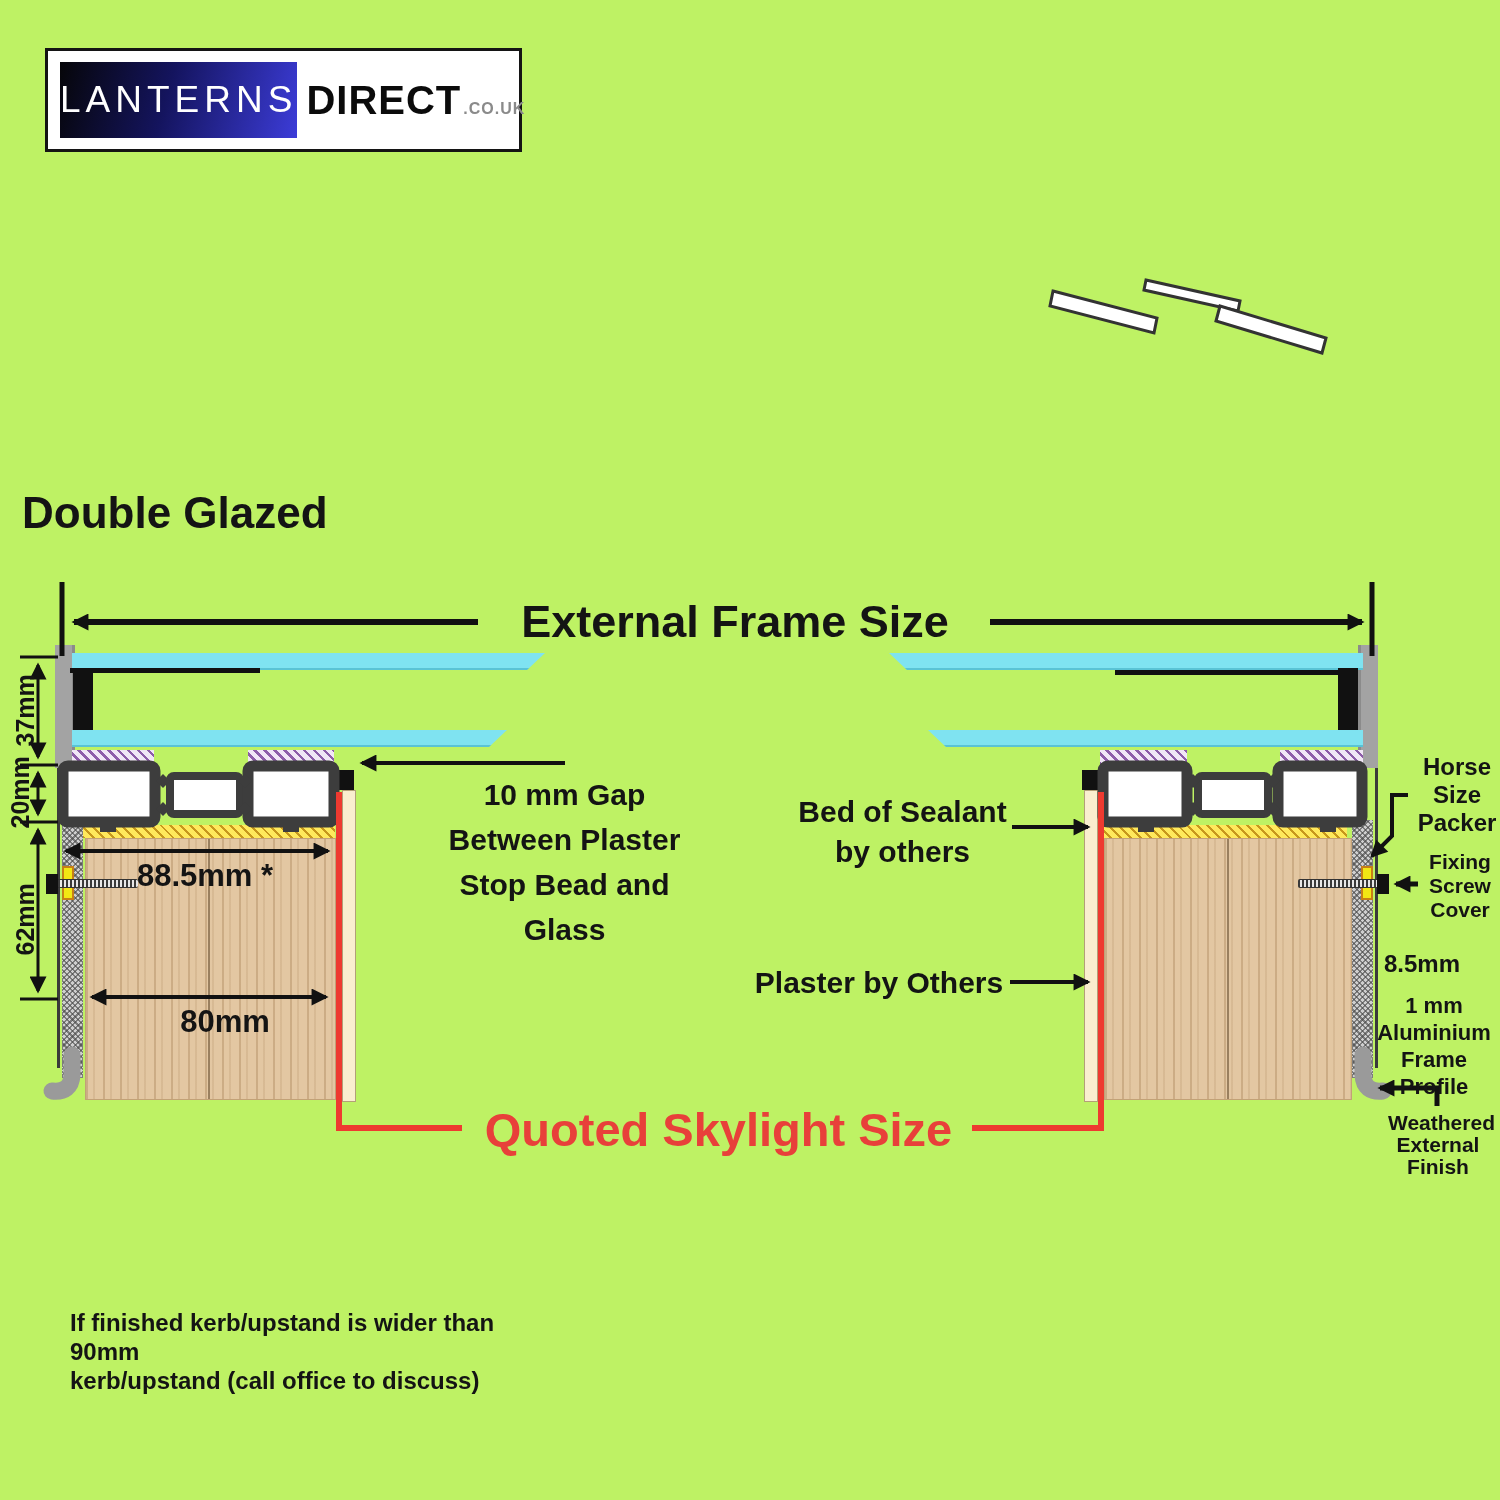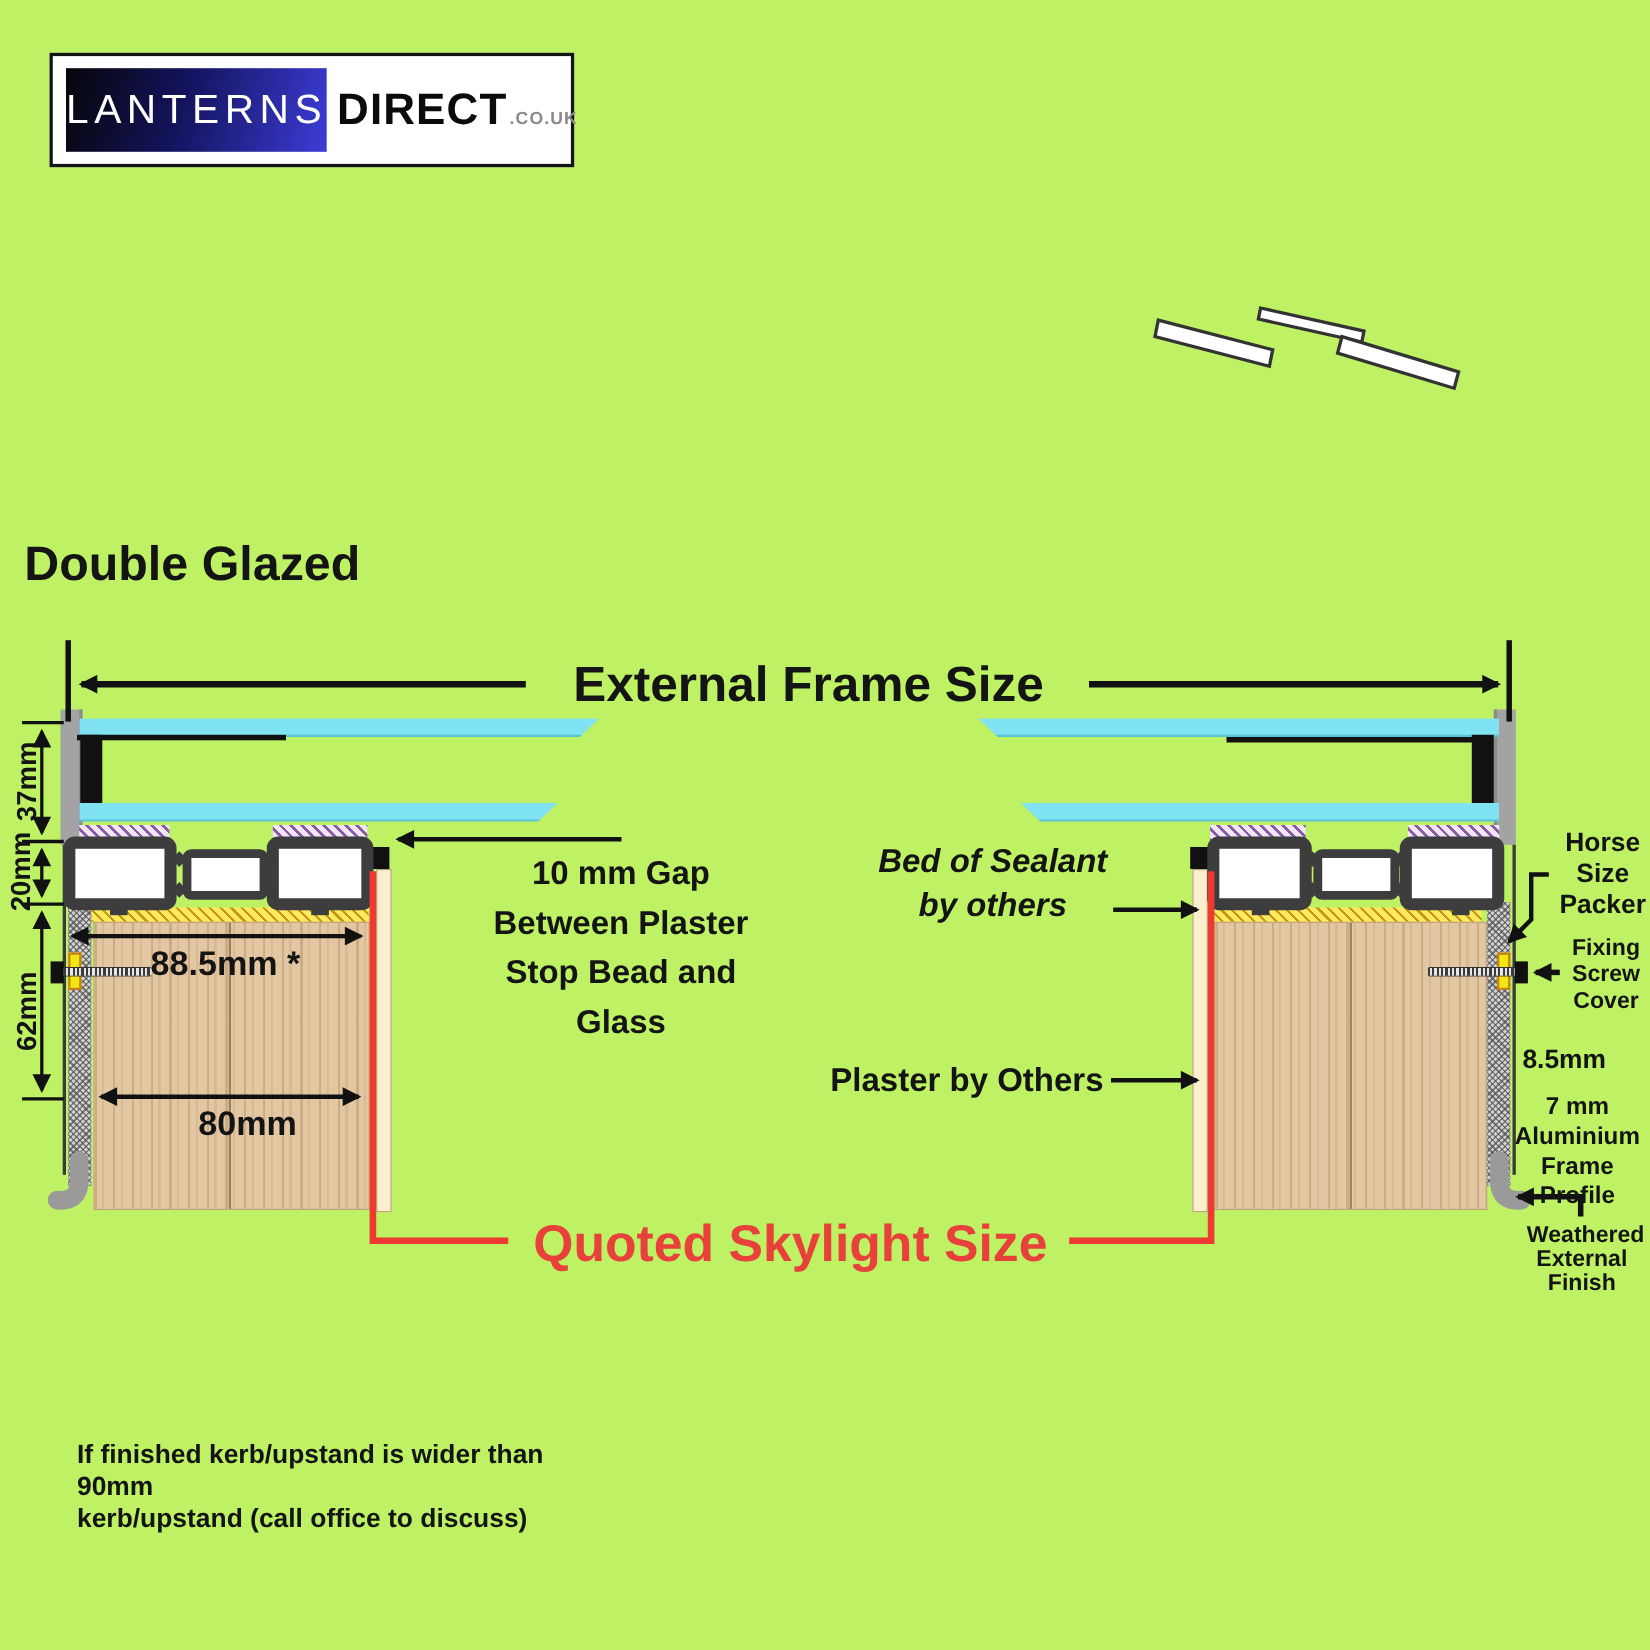--- a/index.html
+++ b/index.html
@@ -185,21 +185,21 @@
   <div class="abs b ctr" style="left:120px;top:858px;width:170px;font-size:31px;">88.5mm *</div>
   <div class="abs b ctr" style="left:160px;top:1004px;width:130px;font-size:31px;">80mm</div>
 
   <div class="abs b ctr" style="left:437px;top:772px;width:255px;font-size:30px;line-height:45px;">
     <div>10 mm Gap</div>
     <div>Between Plaster</div>
     <div>Stop Bead and</div>
     <div>Glass</div>
   </div>
 
-  <div class="abs b ctr" style="left:785px;top:764px;width:235px;font-size:30px;line-height:40px;font-style:italic;">
+  <div class="abs b ctr" style="left:785px;top:792px;width:235px;font-size:30px;line-height:40px;">
     <div>Bed of Sealant</div>
     <div>by others</div>
   </div>
 
   <div class="abs b ctr" style="left:748px;top:966px;width:262px;font-size:30px;">Plaster by Others</div>
 
   <div class="abs b ctr" style="left:1414px;top:753px;width:86px;font-size:24px;line-height:28px;">
     <div>Horse</div>
     <div>Size</div>
     <div>Packer</div>
@@ -207,21 +207,21 @@
 
   <div class="abs b ctr" style="left:1422px;top:850px;width:76px;font-size:21px;line-height:24px;">
     <div>Fixing</div>
     <div>Screw</div>
     <div>Cover</div>
   </div>
 
   <div class="abs b" style="left:1384px;top:950px;font-size:24px;">8.5mm</div>
 
   <div class="abs b ctr" style="left:1368px;top:992px;width:132px;font-size:22px;line-height:27px;">
-    <div>7 mm</div>
+    <div>1 mm</div>
     <div>Aluminium</div>
     <div>Frame Profile</div>
   </div>
 
   <div class="abs b ctr" style="left:1388px;top:1112px;width:100px;font-size:21px;line-height:22px;">
     <div>Weathered</div>
     <div>External</div>
     <div>Finish</div>
   </div>
 

